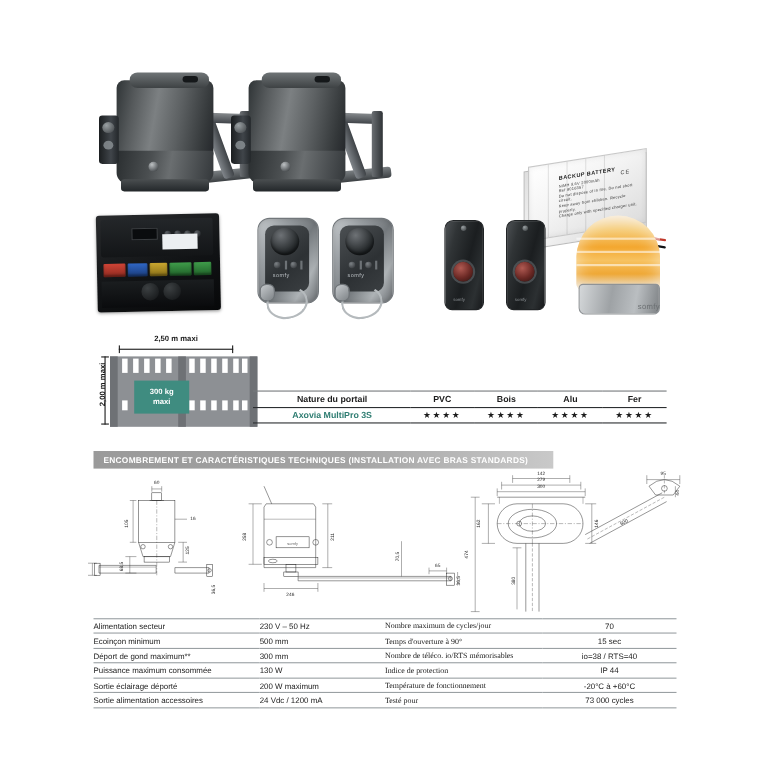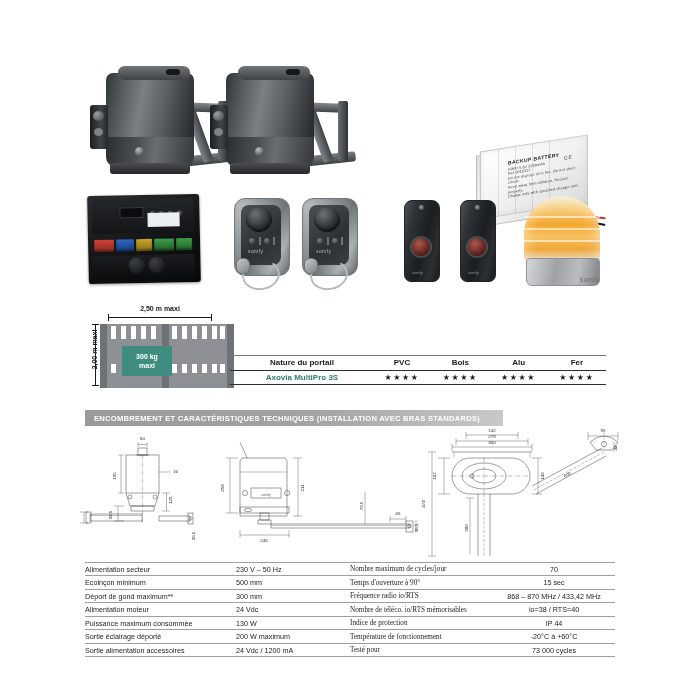--- a/index.html
+++ b/index.html
@@ -591,24 +591,20 @@
             </tr>
           <tr>
               <td class="k">Ecoinçon minimum</td>
               <td class="v">500 mm</td>
             </tr>
           <tr>
               <td class="k">Déport de gond maximum**</td>
               <td class="v">300 mm</td>
             </tr>
           <tr>
-              <td class="k">Alimentation moteur</td>
-              <td class="v">24 Vdc</td>
-            </tr>
-          <tr>
               <td class="k">Puissance maximum consommée</td>
               <td class="v">130 W</td>
             </tr>
           <tr>
               <td class="k">Sortie éclairage déporté</td>
               <td class="v">200 W maximum</td>
             </tr>
           <tr>
               <td class="k">Sortie alimentation accessoires</td>
               <td class="v">24 Vdc / 1200 mA</td>
@@ -621,24 +617,20 @@
         <tbody>
           <tr>
               <td class="k">Nombre maximum de cycles/jour</td>
               <td class="v">70</td>
             </tr>
           <tr>
               <td class="k">Temps d'ouverture à 90°</td>
               <td class="v">15 sec</td>
             </tr>
           <tr>
-              <td class="k">Fréquence radio io/RTS</td>
-              <td class="v">868 – 870 MHz / 433,42 MHz</td>
-            </tr>
-          <tr>
               <td class="k">Nombre de téléco. io/RTS mémorisables</td>
               <td class="v">io=38 / RTS=40</td>
             </tr>
           <tr>
               <td class="k">Indice de protection</td>
               <td class="v">IP 44</td>
             </tr>
           <tr>
               <td class="k">Température de fonctionnement</td>
               <td class="v">-20°C à +60°C</td>

